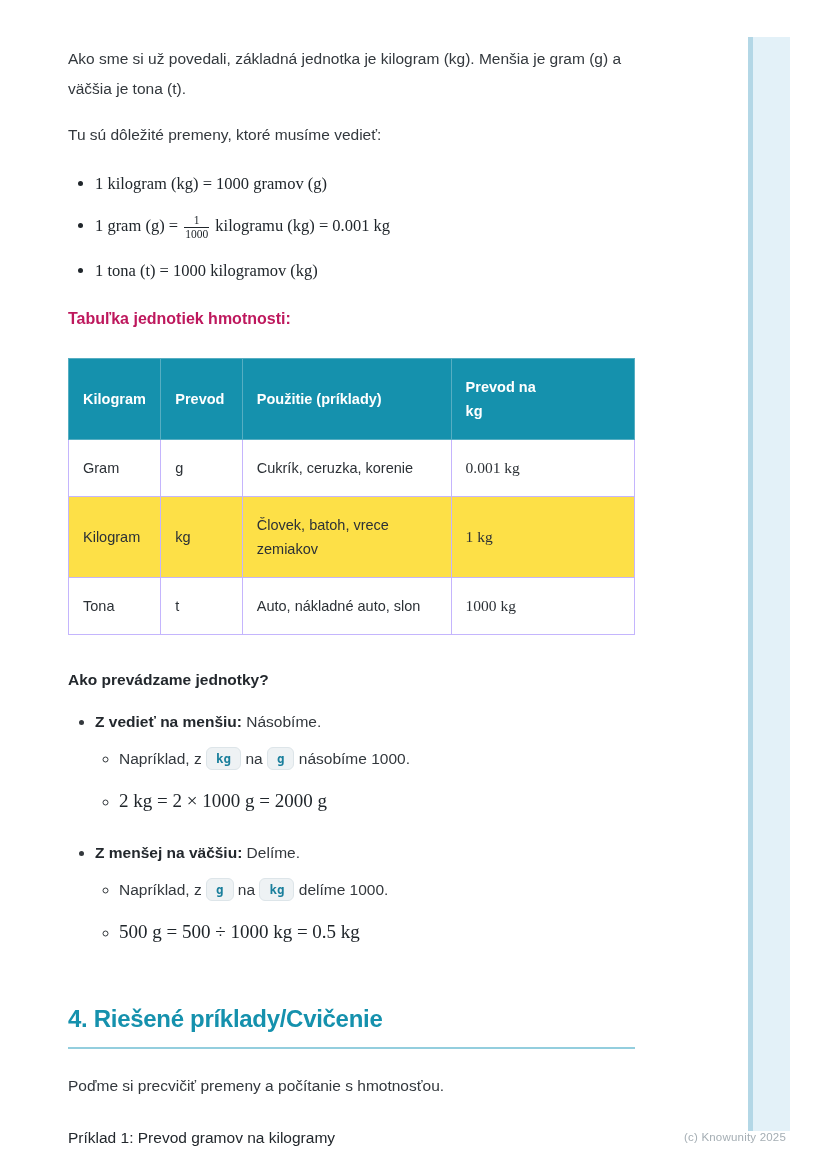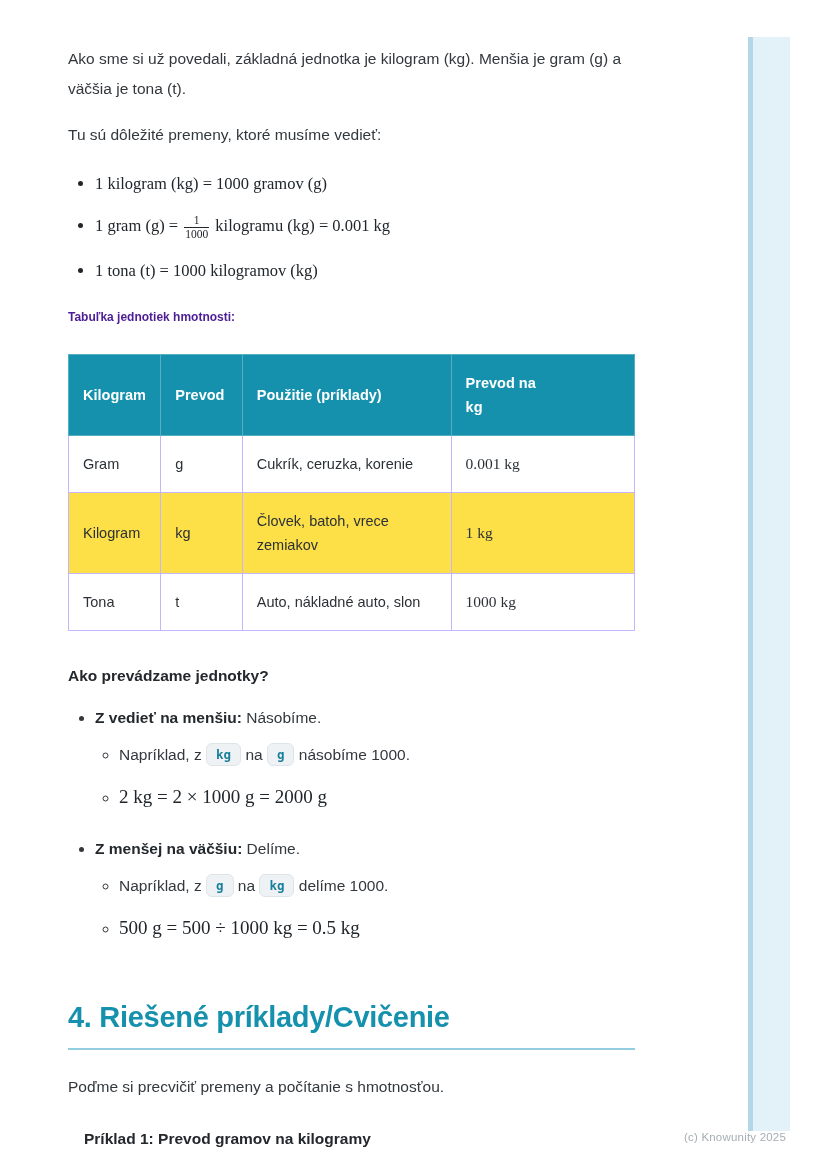--- a/index.html
+++ b/index.html
@@ -25,21 +25,21 @@
   ul.math-list li { margin-bottom: 15px; line-height: 27px; }
 
   .frac {
     display: inline-block; text-align: center;
     font-size: 11.5px; line-height: 1.15; vertical-align: -0.65em;
     padding: 0 2px;
   }
   .frac .num { display: block; border-bottom: 1px solid #20262b; padding: 0 4px; }
   .frac .den { display: block; padding: 0 1px; }
 
-  h3.bold-line { margin: 26px 0 0; font-size: 12px; font-weight: 700; color: #4c1d95; }
+  h3.bold-line { margin: 26px 0 0; font-size: 16px; font-weight: 700; color: #be185d; }
 
   table.units {
     margin-top: 30px; width: 100%;
     border-collapse: collapse; font-size: 14.5px;
   }
   table.units th {
     background: #1591ad; color: #ffffff; font-weight: 700;
     text-align: left; padding: 16px 14px;
     border: 1px solid #56aec2; line-height: 24px;
   }
@@ -69,26 +69,26 @@
     border: 1px solid #dde5e9;
     border-radius: 6px;
     padding: 2px 9px;
     font-family: "DejaVu Sans Mono", monospace;
     font-size: 12.5px; font-weight: 700;
     color: #1a7f9c; line-height: 17px;
     vertical-align: 1px;
   }
 
   h1.section {
-    margin: 58px 0 0; font-size: 29px; font-weight: 700;
+    margin: 58px 0 0; font-size: 24px; font-weight: 700;
     color: #1591ad; letter-spacing: -0.3px;
     padding-bottom: 14px; border-bottom: 2px solid #93cede;
   }
   p.lead { margin: 24px 0 0; font-size: 15.5px; line-height: 26px; }
-  h3.example { margin: 30px 16px 0; font-size: 15.5px; font-weight: 700; color: #23282d; }
+  h3.example { margin: 30px 0 0; font-size: 15.5px; font-weight: 400; color: #23282d; }
   ul.task { margin: 20px 0 0; padding-left: 27px; font-size: 15.5px; }
   ul.task li { line-height: 30px; }
 
   .edge-strip {
     position: absolute; left: 748px; top: 37px;
     width: 42px; height: 1094px;
     background: #e3f1f8;
     border-left: 5px solid #b3d7e6;
     z-index: 1;
   }

